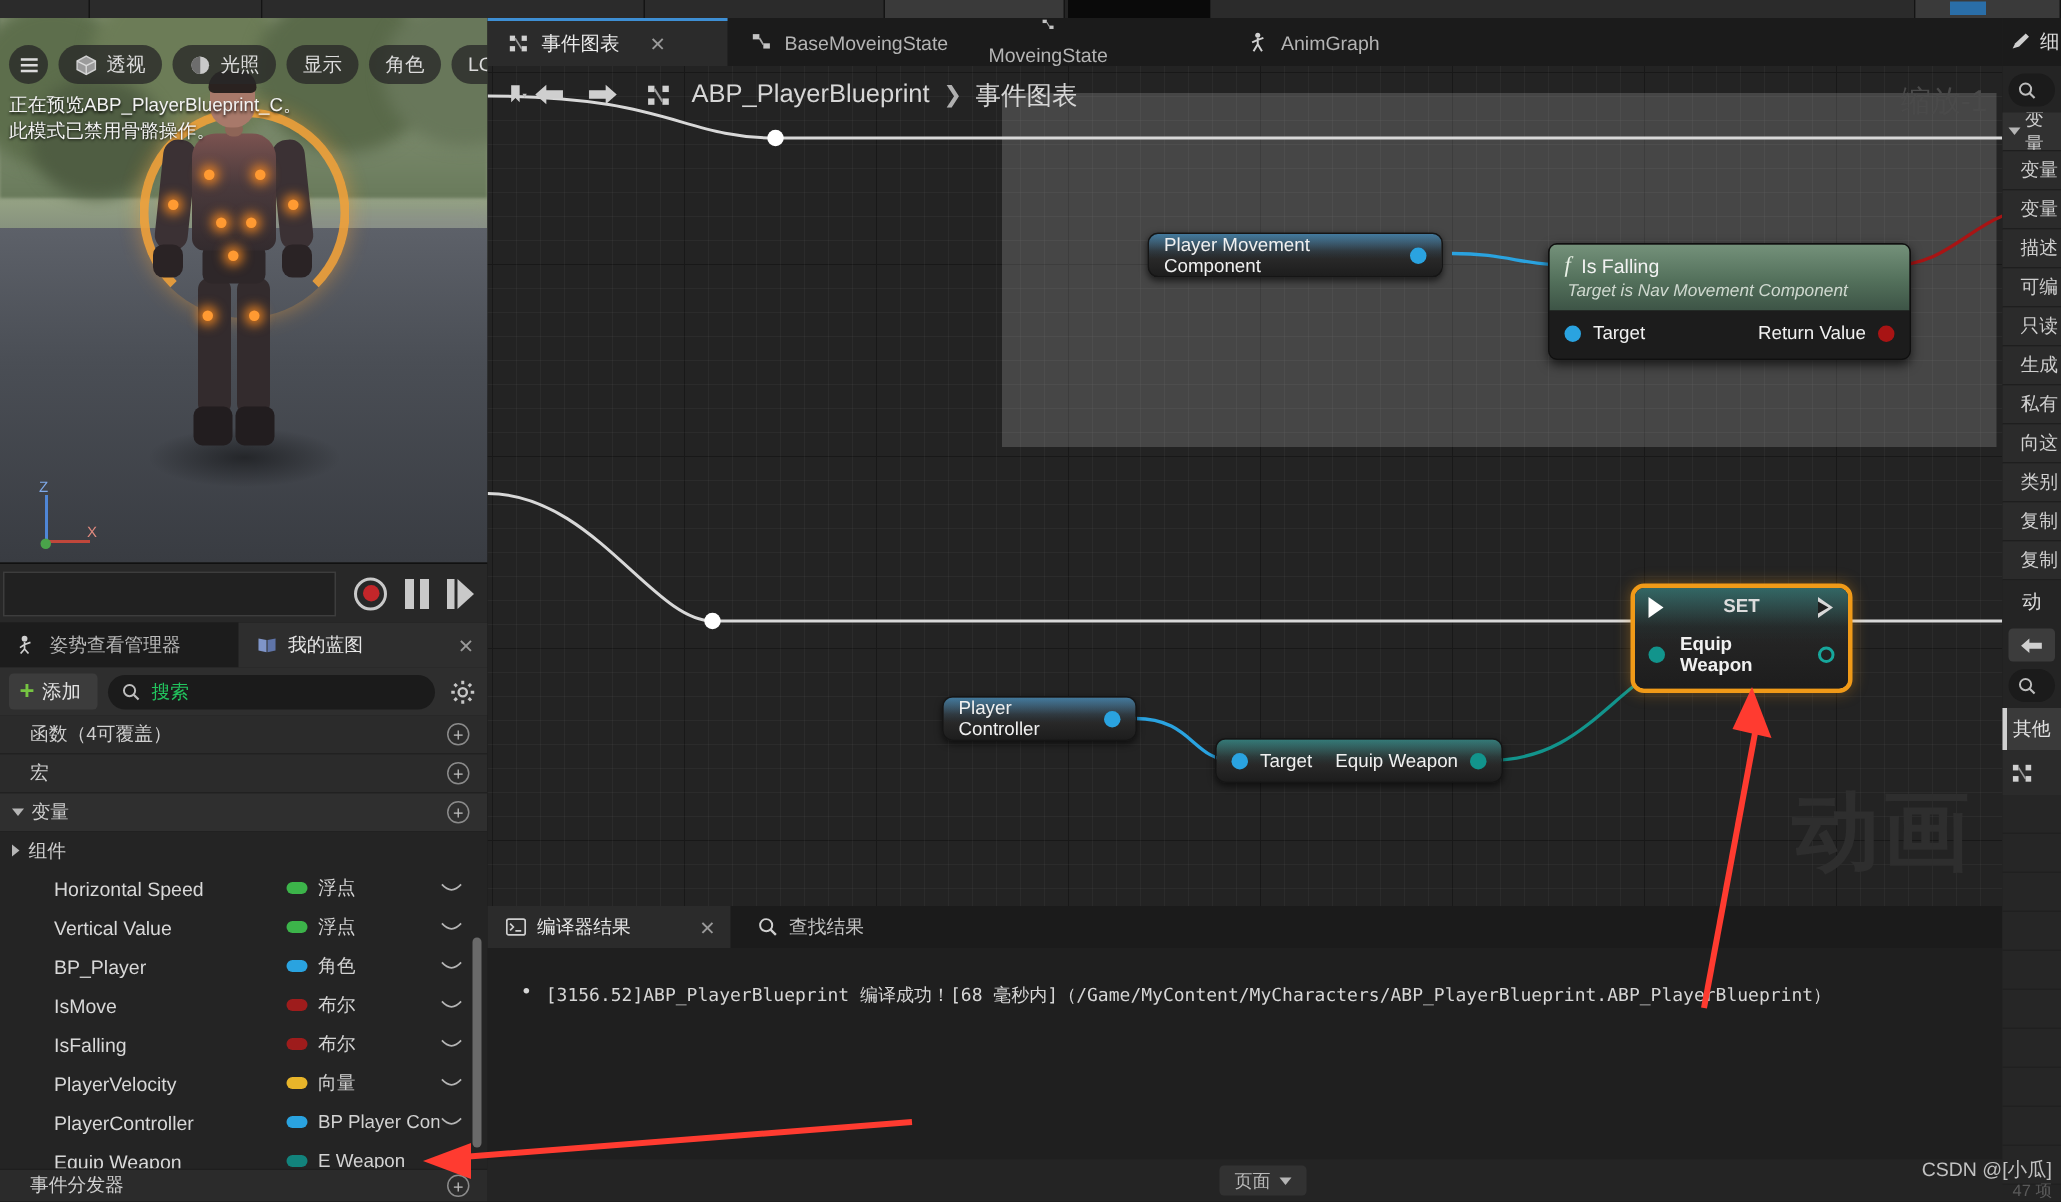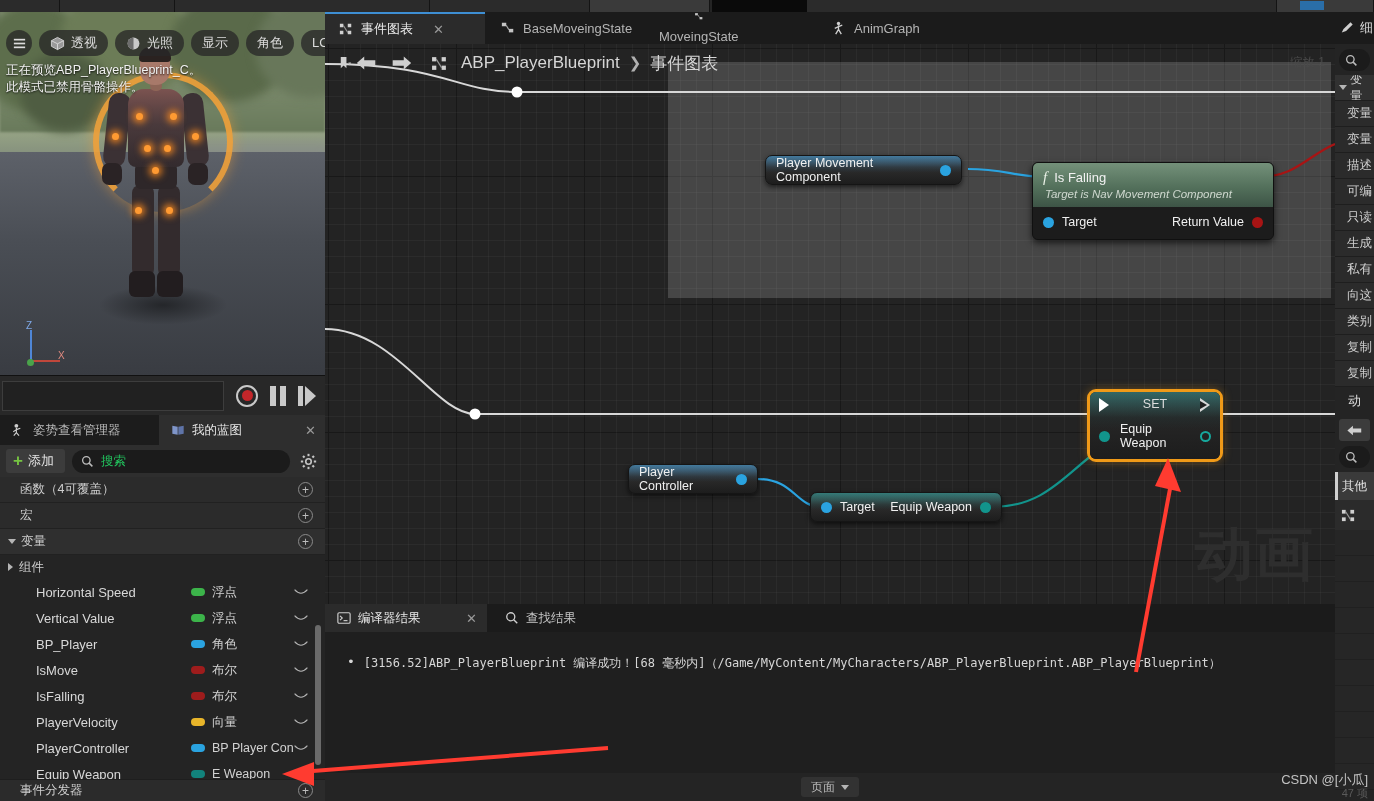--- a/index.html
+++ b/index.html
@@ -178,21 +178,21 @@
   }
   .marquee { position:absolute; left:343px; top:18px; width:663px; height:236px;
              background:rgba(255,255,255,.16); }
 
   
   .gtoolbar { position:absolute; left:325px; top:44px; width:1010px; height:38px;
               display:flex; align-items:center; gap:10px; padding-left:8px; pointer-events:none;}
   .gt-icon { width:24px; height:22px; display:flex; align-items:center; justify-content:center; }
   .crumb { font-size:17px; color:#d6d6d6; display:flex; align-items:center; gap:9px; }
   .crumb .sep { font-size:15px; color:#b0b0b0; }
-  .zoomlbl { position:absolute; right:10px; top:10px; font-size:12px; color:#4a4a4a; }
+  .zoomlbl { position:absolute; right:10px; top:10px; font-size:20px; color:#4a4a4a; }
   .watermark { position:absolute; right:20px; bottom:10px; font-size:58px; color:#2e2e2e;
                font-weight:bold; letter-spacing:2px; }
 
   
   .node { position:absolute; border-radius:7px; }
   .pure-node {
     background:linear-gradient(180deg,#4f4f4f 0%,#2c2c2c 45%,#1e1e1e 100%);
     border:1px solid #151515; box-shadow:0 2px 5px rgba(0,0,0,.6);
     display:flex; align-items:center; padding:0 10px; font-size:12.5px; color:#f0f0f0;
     height:30px;
@@ -246,21 +246,21 @@
   .bp-tab { position:absolute; top:0; height:28px; display:flex; align-items:center; gap:7px;
             padding:0 12px; font-size:12.5px; color:#c6c6c6; }
   .bp-tab.active { left:0; background:#2b2b2b; color:#e8e8e8; width:162px;}
   .bp-tab.active .x { position:absolute; right:10px; font-size:13px; color:#9a9a9a;}
   .bp-tab.inactive { left:168px; }
   .bp-body { position:absolute; left:0; top:28px; width:1010px; height:141px; background:#1f1f1f;
              padding:23px 16px 0 22px; }
   .logline { font-family:"DejaVu Sans Mono", monospace; font-size:12px; color:#d6d6d6;
              display:flex; gap:9px; align-items:flex-start; }
   .bullet { color:#d6d6d6; font-size:13px; line-height:14px; }
-  .bp-foot { position:absolute; left:0; bottom:0; width:1010px; height:28px; background:#242424;
+  .bp-foot { position:absolute; left:12px; bottom:0; width:1010px; height:28px; background:#242424;
              display:flex; align-items:center; justify-content:center; }
   .pagebtn { height:20px; padding:0 10px; background:#323232; border-radius:3px; font-size:12px;
              color:#b9b9b9; display:flex; align-items:center; gap:6px;}
 
   .csdn { position:absolute; right:6px; bottom:12px; font-size:13px; color:#d8d8d8; opacity:.88;}
 
   
   svg.annot { position:absolute; left:0; top:0; width:1374px; height:801px; pointer-events:none; }
 </style>
 </head>
@@ -607,21 +607,21 @@
           <span class="pin" style="background:#2aa3e0;"></span>
           <span>Target</span>
         </div>
         <div class="fn-pinrow">
           <span>Return Value</span>
           <span class="pin" style="background:#a81414;"></span>
         </div>
       </div>
     </div>
 
-    <div class="set-node" style="left:762px; top:345px; width:136px; height:73px;">
+    <div class="set-node" style="left:762px; top:345px; width:148px; height:73px;font-weight:bold;">
       <div class="set-inner" style="height:100%;">
         <div class="set-title">SET</div>
         <div class="set-exec" style="margin-top:-16px;">
           <span class="exec-pin"></span>
           <span class="exec-pin hollow"></span>
         </div>
         <div class="set-row">
           <span class="pin" style="background:#12948c;"></span>
           <span style="flex:1;">Equip Weapon</span>
           <span class="pin-hollow"></span>

